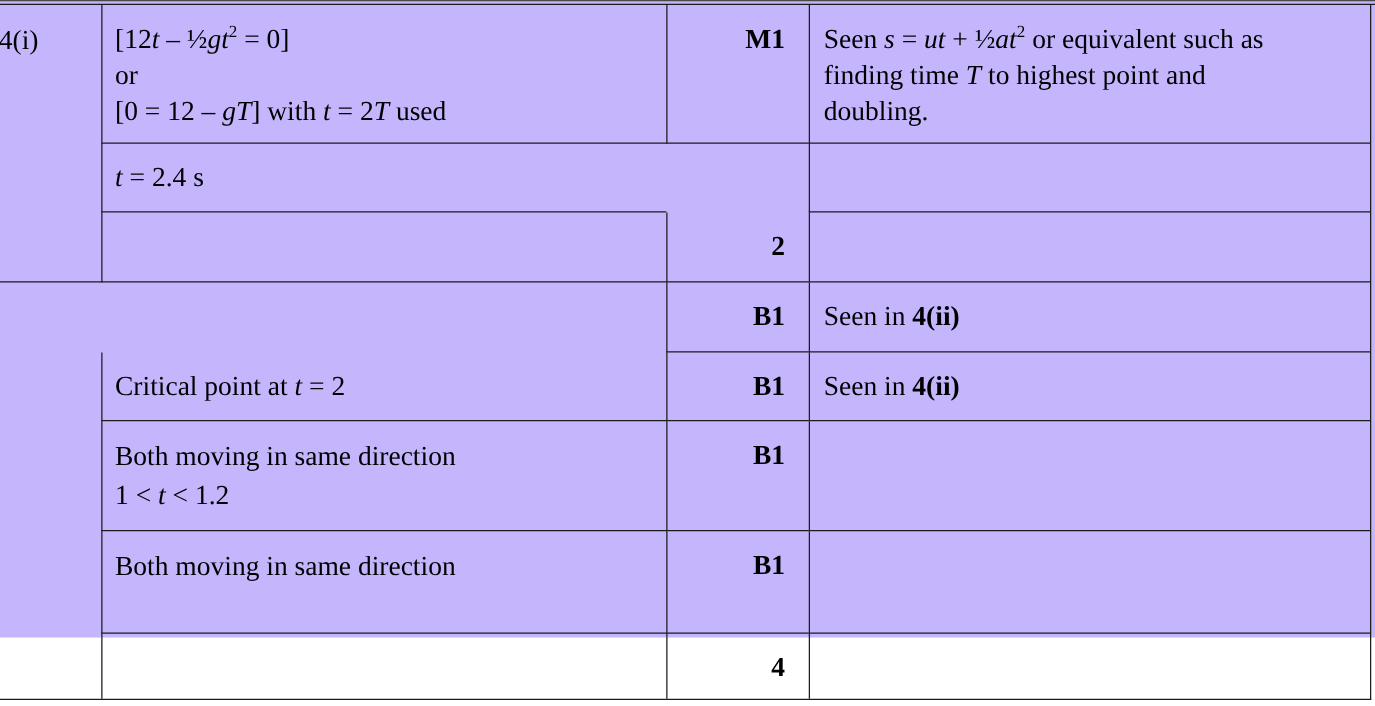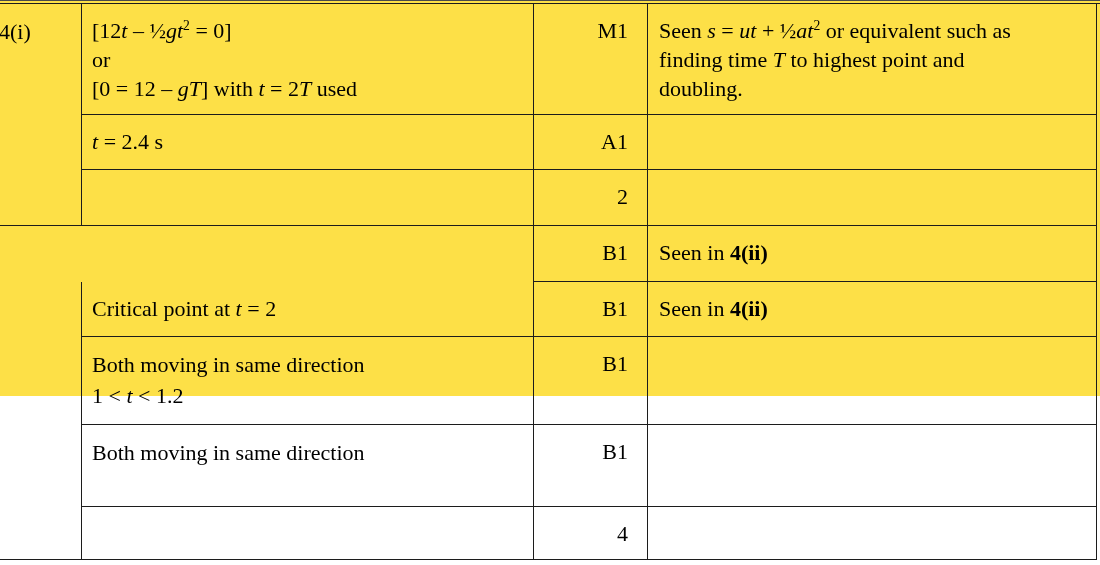--- a/index.html
+++ b/index.html
@@ -2,21 +2,21 @@
 <html><head>
 <meta charset="utf-8">
 <style>
   html, body {
     margin: 0; padding: 0;
     width: 1100px; height: 565px;
     background: #ffffff;
     overflow: hidden;
     font-family: "Liberation Serif", serif;
   }
-  .sheet { position: relative; width: 1100px; height: 396px; background: #fde047; }
+  .sheet { position: relative; width: 1100px; height: 510px; background: #c4b5fd; }
 
   
   .top-rule {
     position: absolute; left: 0; top: 0; width: 1100px; height: 4px;
     box-sizing: border-box;
     border-top: 1.5px solid #4a4a4a;
     border-bottom: 1.5px solid #1c1c1c;
   }
 
   .grid {
@@ -31,21 +31,21 @@
   .cell {
     box-sizing: border-box;
     font-size: 22px; line-height: 29px; color: #000;
     overflow: hidden;
   }
   .vl { border-left: 1.5px solid #1c1c1c; }
   .bb { border-bottom: 1.5px solid #1c1c1c; }
 
   .c-label   { grid-column: 1; padding: 13px 0 0 7px; }
   .c-content { grid-column: 2; padding: 12px 8px 0 10px; }
-  .c-mark    { grid-column: 3; padding: 12px 19px 0 0; text-align: right; font-weight: normal; }
+  .c-mark    { grid-column: 3; padding: 12px 19px 0 0; text-align: right; font-weight: bold; }
   .c-guide   { grid-column: 4; padding: 12px 8px 0 11px; }
 
   .span3 { grid-row: 1 / span 3; }
   .span5 { grid-row: 4 / span 5; }
 
   .lbl-i { display: inline-block; margin-left: -8px; white-space: nowrap; }
 
   .tall .tline { line-height: 31px; }
   .tline { white-space: nowrap; }
   .it  { font-style: italic; }
@@ -78,21 +78,20 @@
           <div class="tline"><span>finding time </span><span class="it">T</span><span> to highest point and</span></div>
           <div class="tline"><span>doubling.</span></div>
         </div>
     </div>
 
     <div class="cell c-content vl bb" style="grid-row:2">
       <div>
           <div class="tline"><span class="it">t</span><span> = 2.4 s</span></div>
         </div>
     </div>
-    <div class="cell c-mark vl bb" style="grid-row:2">A1</div>
     <div class="cell c-guide vl bb" style="grid-row:2">
       <div></div>
     </div>
 
     <div class="cell c-content vl bb" style="grid-row:3"></div>
     <div class="cell c-mark vl bb" style="grid-row:3">2</div>
     <div class="cell c-guide vl bb" style="grid-row:3"></div>
 
     <div class="cell c-mark vl bb" style="grid-row:4">B1</div>
     <div class="cell c-guide vl bb" style="grid-row:4">

